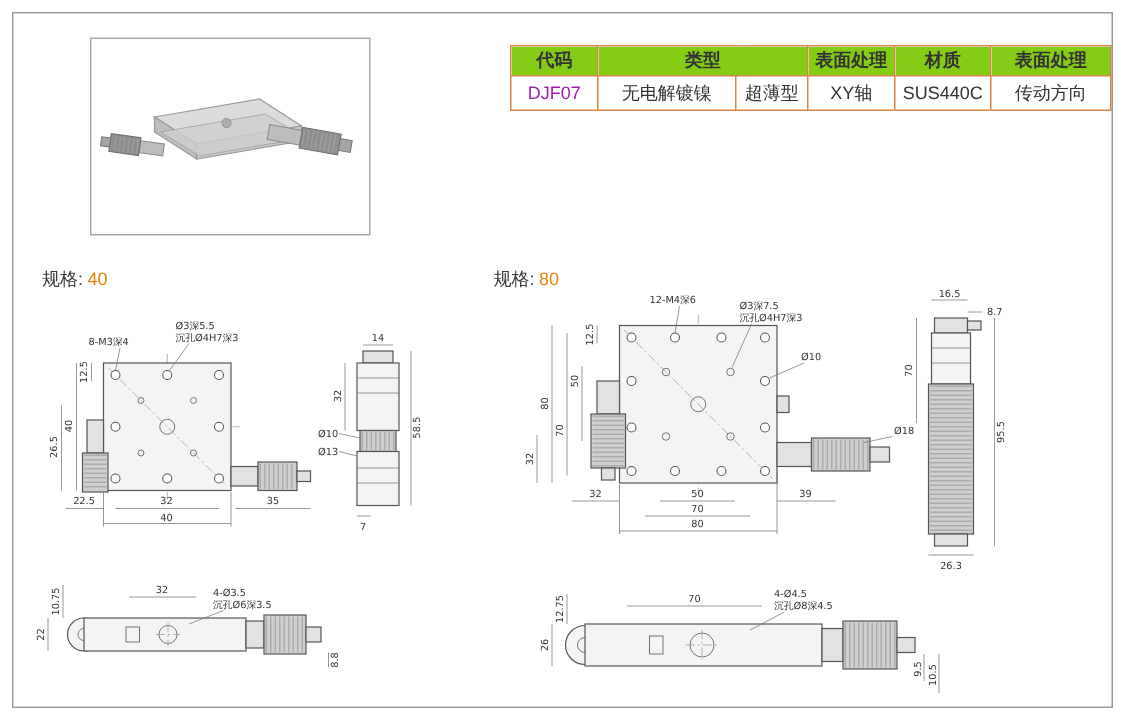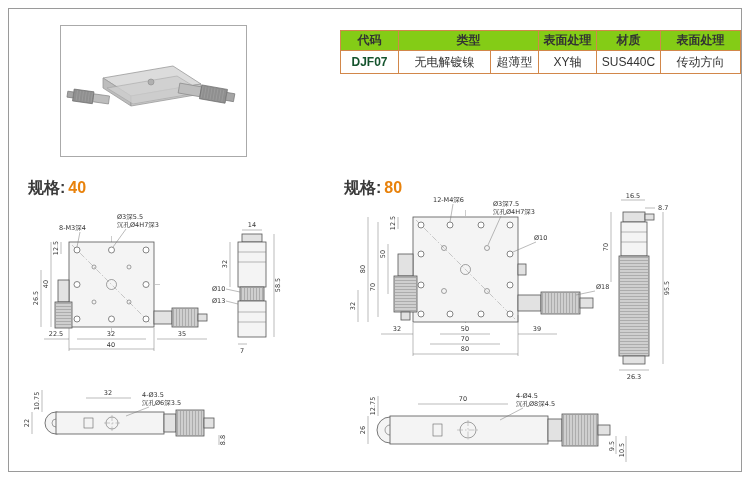--- a/index.html
+++ b/index.html
@@ -6,22 +6,22 @@
   body{
     width:750px;height:480px;position:relative;background:#ffffff;
     font-family:"Liberation Sans","DejaVu Sans",sans-serif;overflow:hidden;
   }
   .frame{position:absolute;left:8px;top:8px;right:8px;bottom:8px;border:1px solid #9a9a9a;}
   .photo-box{position:absolute;left:60px;top:25px;width:185px;height:130px;border:1px solid #aaaaaa;background:#fff;}
   .spec-table{position:absolute;left:340px;top:30px;border-collapse:collapse;table-layout:fixed;font-size:12px;color:#333;}
   .spec-table th,.spec-table td{border:1px solid #d2874a;text-align:center;padding:1px 3px;white-space:nowrap;overflow:hidden;}
   .spec-table th{background:#84cc16;font-weight:bold;height:17px;}
   .spec-table td{background:#fff;height:20px;}
-  .spec-table td.code{color:#14532d;font-weight:bold;}
-  .section-label{position:absolute;font-size:16px;font-weight:bold;color:#3a3a3a;}
+  .spec-table td.code{color:#a21caf;font-weight:normal;}
+  .section-label{position:absolute;font-size:12px;font-weight:normal;color:#3a3a3a;}
   .section-label .accent{color:#e8820c;margin-left:3px;}
   svg.drawing{position:absolute;}
   svg text{font-family:"DejaVu Sans",sans-serif;font-size:6.5px;fill:#333;}
   .plate{fill:#f4f4f4;stroke:#555;stroke-width:0.8;}
   .mbody{fill:#e2e2e2;stroke:#555;stroke-width:0.8;}
   .mknurl{fill:#cfcfcf;stroke:#555;stroke-width:0.8;}
   .stripes{stroke:#a0a0a0;stroke-dasharray:1 2;fill:none;opacity:0.75;}
   .hole{fill:#ffffff;stroke:#555;stroke-width:0.7;}
   .innermark{fill:none;stroke:#666;stroke-width:0.6;}
   .cl{stroke:#999;stroke-width:0.5;stroke-dasharray:6 2 1.5 2;fill:none;}
@@ -84,21 +84,21 @@
         <td>XY轴</td>
         <td>SUS440C</td>
         <td>传动方向</td>
       </tr>
     </tbody>
   </table>
 
   <div class="section-label" style="left:28px;top:178px;">
     <span>规格:</span><span class="accent">40</span>
   </div>
-  <div class="section-label" style="left:344px;top:178px;">
+  <div class="section-label" style="left:329px;top:178px;">
     <span>规格:</span><span class="accent">80</span>
   </div>
 
   <svg class="drawing" style="left:14px;top:192px;" width="315" height="278" viewBox="0 0 315 278">
 
     <g>
       <line x1="97.5" y1="44" x2="97.5" y2="141" class="cl"></line>
       <line x1="49" y1="92.5" x2="146" y2="92.5" class="cl"></line>
       <rect x="55" y="50" width="85" height="85" class="plate"></rect>
       <line x1="58" y1="53" x2="137" y2="132" class="cl"></line>

